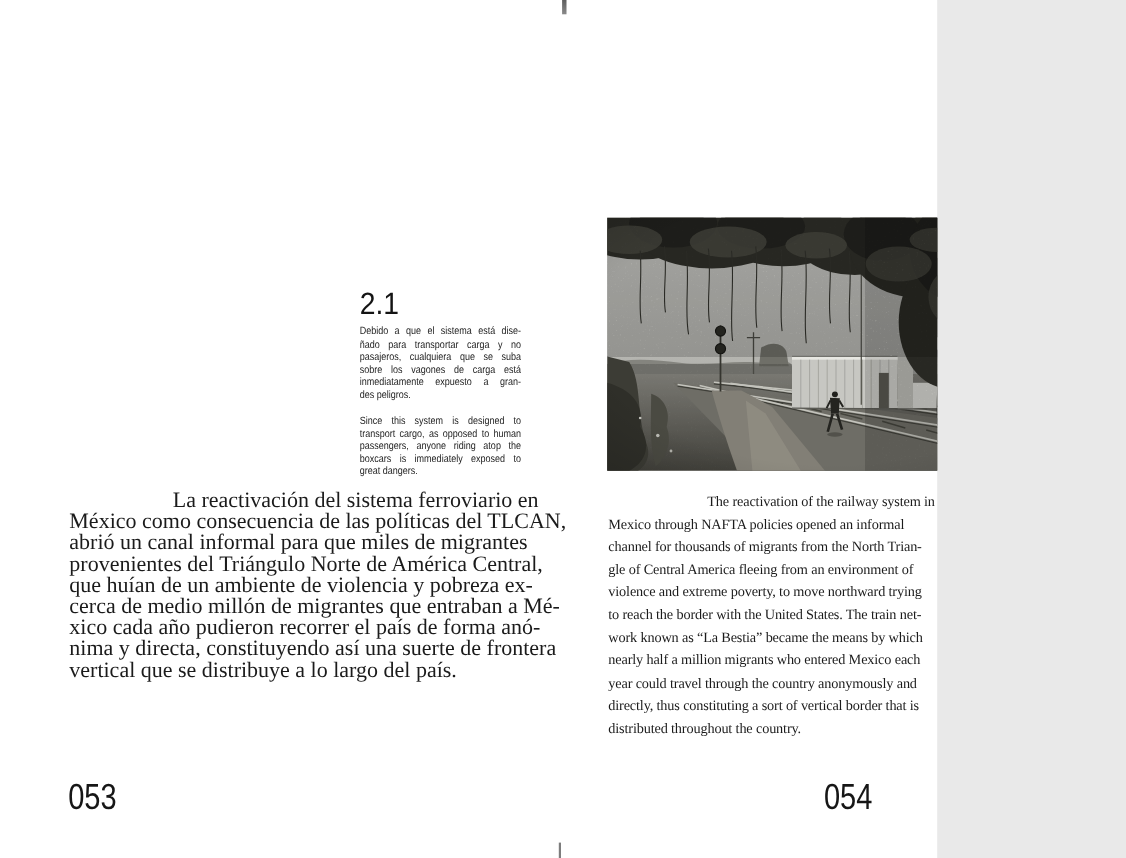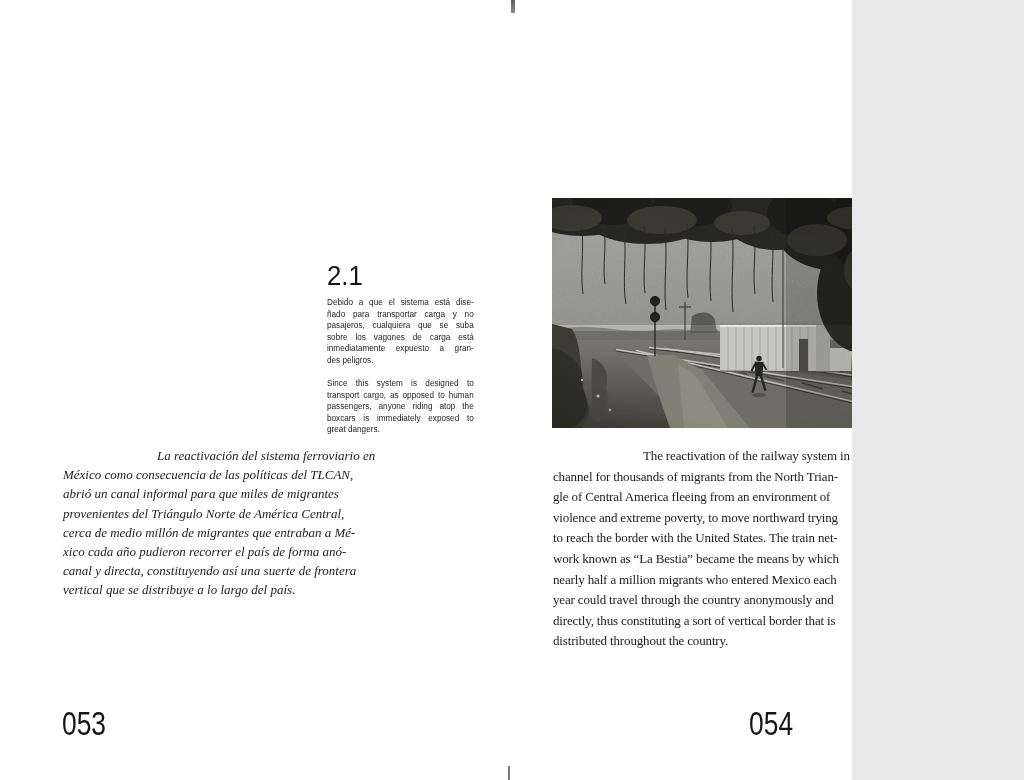--- a/index.html
+++ b/index.html
@@ -17,21 +17,21 @@
   
   .cap{position:absolute;left:327px;width:172px;font-family:"Liberation Sans",sans-serif;
        font-size:9.6px;line-height:11.6px;color:#232323;transform:scaleX(.853);transform-origin:0 0;}
   .cap-es{top:296px;}
   .cap-en{top:377px;}
   .cap .tline{text-align:justify;text-align-last:justify;}
   .cap .tline:last-child{text-align-last:left;}
   
   .body{position:absolute;top:446px;}
   .body .tline{white-space:pre;}
-  .body-es{left:63px;width:410px;font-size:13px;line-height:19.2px;font-style:italic;}
+  .body-es{left:63px;width:410px;font-size:20px;line-height:19.2px;}
   .body-es .tline:first-child{padding-left:94px;}
   .body-en{left:553px;width:412px;font-size:13px;line-height:20.6px;letter-spacing:-0.15px;}
   .body-en .tline:first-child{padding-left:90px;}
   
   .pnum{position:absolute;top:707px;font-family:"Liberation Sans",sans-serif;font-size:33px;
         line-height:1;color:#161616;}
   .pnum-left{left:62px;transform:scaleX(.8);transform-origin:0 0;}
   .pnum-right{right:59px;transform:scaleX(.8);transform-origin:100% 0;}
   
   .photo{position:absolute;left:552px;top:198px;width:406px;height:230px;background:#b9b9b5;}
@@ -62,23 +62,24 @@
         <div class="tline">passengers, anyone riding atop the</div>
         <div class="tline">boxcars is immediately exposed to</div>
         <div class="tline">great dangers.</div>
       </div>
 
     <div class="body body-es">
         <div class="tline">La reactivación del sistema ferroviario en</div>
         <div class="tline">México como consecuencia de las políticas del TLCAN,</div>
         <div class="tline">abrió un canal informal para que miles de migrantes</div>
         <div class="tline">provenientes del Triángulo Norte de América Central,</div>
+        <div class="tline">que huían de un ambiente de violencia y pobreza ex-</div>
         <div class="tline">cerca de medio millón de migrantes que entraban a Mé-</div>
         <div class="tline">xico cada año pudieron recorrer el país de forma anó-</div>
-        <div class="tline">canal y directa, constituyendo así una suerte de frontera</div>
+        <div class="tline">nima y directa, constituyendo así una suerte de frontera</div>
         <div class="tline">vertical que se distribuye a lo largo del país.</div>
       </div>
 
     <div class="pnum pnum-left">053</div>
   </div>
 
   <div>
 
     <div class="photo" role="img" aria-label="Black-and-white photograph of railway tracks beside a dirt path; a lone person crosses near a low corrugated building while dark tree branches hang over the scene">
       <svg width="406" height="230" viewBox="0 0 406 230" xmlns="http://www.w3.org/2000/svg">
@@ -235,20 +236,21 @@
             <path d="M404,150 C406,175 403,195 405,210"></path>
         </g>
         <rect x="0" y="0" width="406" height="115" filter="url(#tex)" opacity="0.18"></rect>
         <rect x="250" y="0" width="156" height="210" filter="url(#tex)" opacity="0.15"></rect>
         <rect x="0" y="0" width="406" height="230" fill="url(#vig)"></rect>
       </svg>
     </div>
 
     <div class="body body-en">
         <div class="tline">The reactivation of the railway system in</div>
+        <div class="tline">Mexico through NAFTA policies opened an informal</div>
         <div class="tline">channel for thousands of migrants from the North Trian-</div>
         <div class="tline">gle of Central America fleeing from an environment of</div>
         <div class="tline">violence and extreme poverty, to move northward trying</div>
         <div class="tline">to reach the border with the United States. The train net-</div>
         <div class="tline">work known as “La Bestia” became the means by which</div>
         <div class="tline">nearly half a million migrants who entered Mexico each</div>
         <div class="tline">year could travel through the country anonymously and</div>
         <div class="tline">directly, thus constituting a sort of vertical border that is</div>
         <div class="tline">distributed throughout the country.</div>
       </div>

